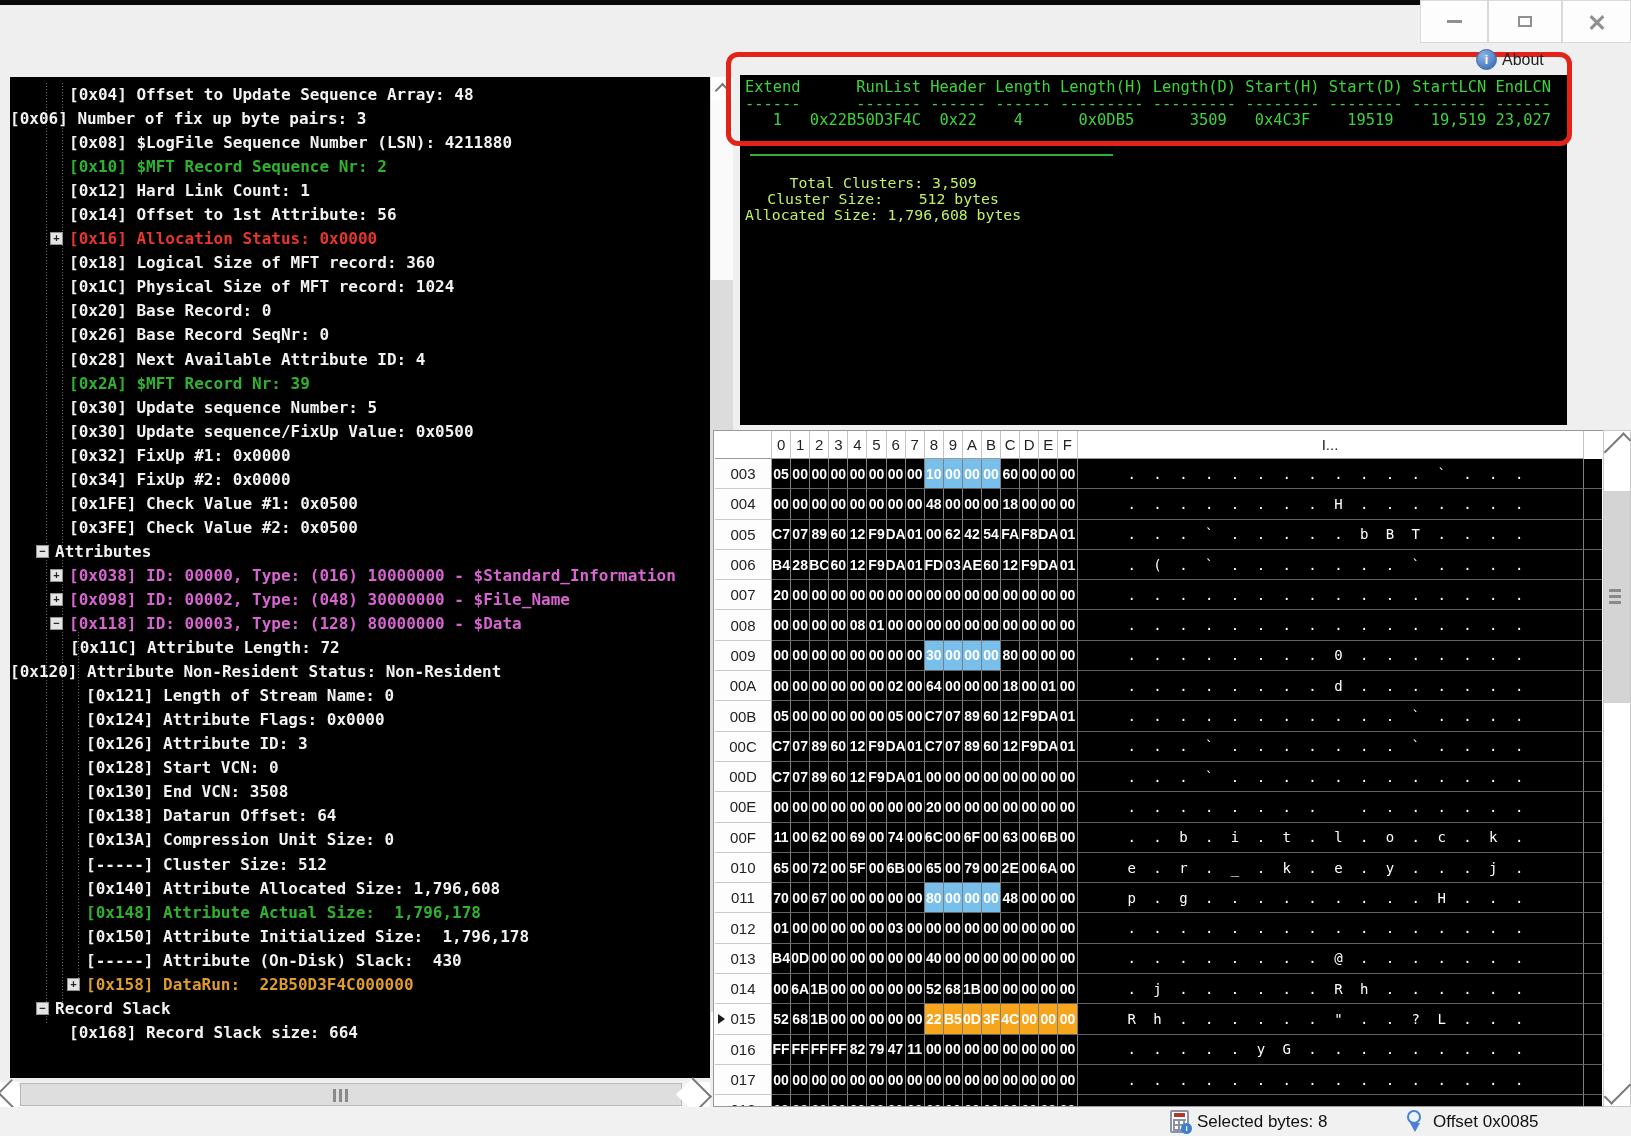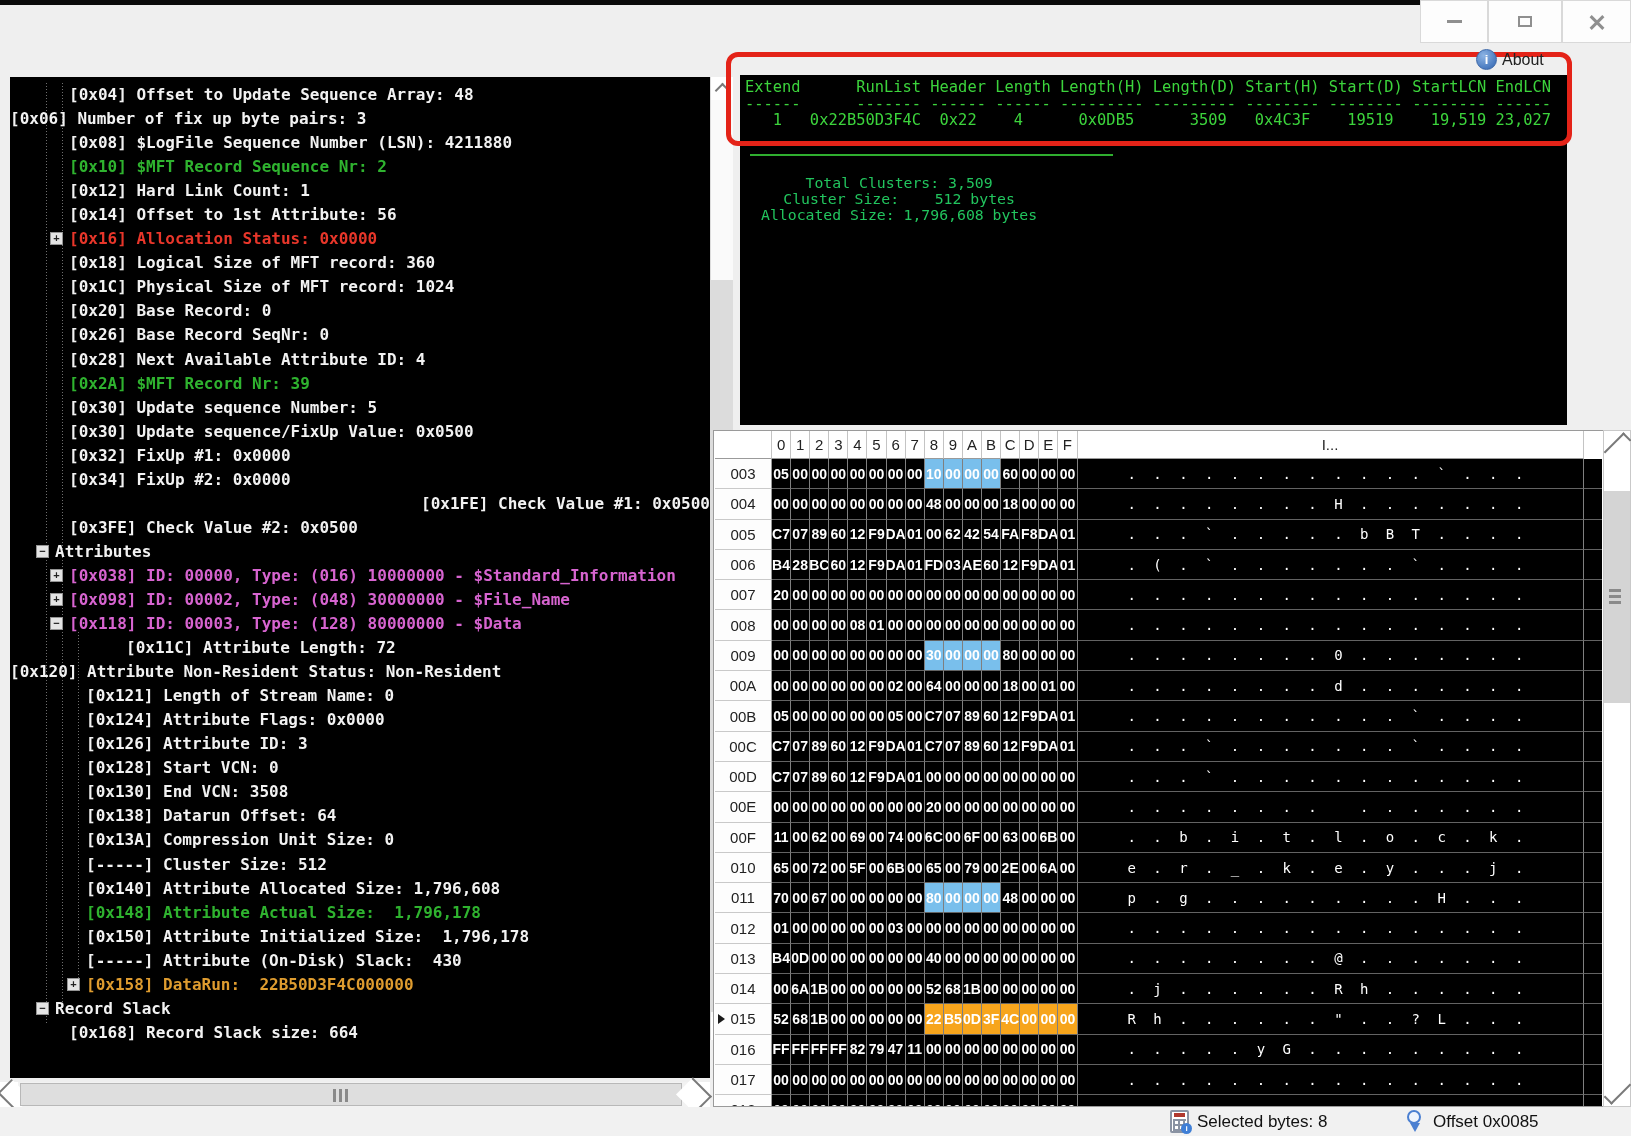--- a/index.html
+++ b/index.html
@@ -54,22 +54,22 @@
   .tree-hsb .left{position:absolute;left:0;top:0;width:18px;height:25px;background:#fff;display:flex;align-items:center;justify-content:center;}
   .tree-hsb .right{position:absolute;right:0;top:0;width:22px;height:25px;background:#fff;display:flex;align-items:center;justify-content:center;}
   .tree-hsb .thumb{position:absolute;left:20px;top:1px;width:662px;height:23px;background:#dedede;border:1px solid #b8b8b8;box-sizing:border-box;}
   .grip-h{position:absolute;left:312px;top:5px;width:18px;height:13px;
           background-image:repeating-linear-gradient(to right,#8a8a8a 0 3px,transparent 3px 6px);}
   
   .runlist-panel{position:absolute;left:740px;top:75px;width:827px;height:350px;background:#000;overflow:hidden;text-align:center;}
   .runlist-text{position:absolute;left:5px;top:4px;margin:0;font-family:"DejaVu Sans Mono",monospace;
                 font-size:15.4px;line-height:16.5px;color:#3cd43c;white-space:pre;}
   .green-rule{position:absolute;left:10px;top:79px;width:363px;height:2px;background:#2fae2f;}
-  .totals-text{position:absolute;left:21px;top:100px;margin:0;font-family:"DejaVu Sans Mono",monospace;
-               font-size:14.8px;line-height:16px;color:#22c55e;white-space:pre;}
+  .totals-text{position:absolute;left:5px;top:100px;margin:0;font-family:"DejaVu Sans Mono",monospace;
+               font-size:14.8px;line-height:16px;color:#bef264;white-space:pre;}
   
   .hex-panel{position:absolute;left:713px;top:430px;width:918px;height:677px;background:#fff;
              border:1px solid #9a9a9a;box-sizing:border-box;overflow:hidden;}
   .hex-table{position:absolute;left:1px;top:0;}
   .hexrow{display:grid;grid-template-columns:57px repeat(16,19.1px) 506px 18px;}
   .hexrow.hdr{height:28px;}
   .hexrow.data{height:30.3px;}
   .hcell{box-sizing:border-box;display:flex;align-items:center;justify-content:center;overflow:hidden;}
   .hdr .hcell{background:#fff;border-right:1px solid #c4c4c4;border-bottom:1px solid #9a9a9a;
               color:#222;font-size:15px;}
@@ -144,27 +144,27 @@
       <div class="tree-row" style="padding-left: 59px;"><span class="c-w">[0x18] Logical Size of MFT record: 360</span></div>
       <div class="tree-row" style="padding-left: 59px;"><span class="c-w">[0x1C] Physical Size of MFT record: 1024</span></div>
       <div class="tree-row" style="padding-left: 59px;"><span class="c-w">[0x20] Base Record: 0</span></div>
       <div class="tree-row" style="padding-left: 59px;"><span class="c-w">[0x26] Base Record SeqNr: 0</span></div>
       <div class="tree-row" style="padding-left: 59px;"><span class="c-w">[0x28] Next Available Attribute ID: 4</span></div>
       <div class="tree-row" style="padding-left: 59px;"><span class="c-g">[0x2A] $MFT Record Nr: 39</span></div>
       <div class="tree-row" style="padding-left: 59px;"><span class="c-w">[0x30] Update sequence Number: 5</span></div>
       <div class="tree-row" style="padding-left: 59px;"><span class="c-w">[0x30] Update sequence/FixUp Value: 0x0500</span></div>
       <div class="tree-row" style="padding-left: 59px;"><span class="c-w">[0x32] FixUp #1: 0x0000</span></div>
       <div class="tree-row" style="padding-left: 59px;"><span class="c-w">[0x34] FixUp #2: 0x0000</span></div>
-      <div class="tree-row" style="padding-left: 59px; text-align: right;"><span class="c-w">[0x1FE] Check Value #1: 0x0500</span></div>
+      <div class="tree-row" style="padding-left: 59px;"><span class="c-w">[0x1FE] Check Value #1: 0x0500</span></div>
       <div class="tree-row" style="padding-left: 59px;"><span class="c-w">[0x3FE] Check Value #2: 0x0500</span></div>
       <div class="tree-row" style="padding-left: 45px;"><span class="tree-box" style="left: 26px;">−</span><span class="c-w">Attributes</span></div>
       <div class="tree-row" style="padding-left: 59px;"><span class="tree-box" style="left: 40px;">+</span><span class="c-m">[0x038] ID: 00000, Type: (016) 10000000 - $Standard_Information</span></div>
       <div class="tree-row" style="padding-left: 59px;"><span class="tree-box" style="left: 40px;">+</span><span class="c-m">[0x098] ID: 00002, Type: (048) 30000000 - $File_Name</span></div>
       <div class="tree-row" style="padding-left: 59px;"><span class="tree-box" style="left: 40px;">−</span><span class="c-m">[0x118] ID: 00003, Type: (128) 80000000 - $Data</span></div>
-      <div class="tree-row" style="padding-left: 116px;"><span class="c-w">[0x11C] Attribute Length: 72</span></div>
+      <div class="tree-row" style="padding-left: 60px;"><span class="c-w">[0x11C] Attribute Length: 72</span></div>
       <div class="tree-row" style=""><span class="c-w">[0x120] Attribute Non-Resident Status: Non-Resident</span></div>
       <div class="tree-row" style="padding-left: 76px;"><span class="c-w">[0x121] Length of Stream Name: 0</span></div>
       <div class="tree-row" style="padding-left: 76px;"><span class="c-w">[0x124] Attribute Flags: 0x0000</span></div>
       <div class="tree-row" style="padding-left: 76px;"><span class="c-w">[0x126] Attribute ID: 3</span></div>
       <div class="tree-row" style="padding-left: 76px;"><span class="c-w">[0x128] Start VCN: 0</span></div>
       <div class="tree-row" style="padding-left: 76px;"><span class="c-w">[0x130] End VCN: 3508</span></div>
       <div class="tree-row" style="padding-left: 76px;"><span class="c-w">[0x138] Datarun Offset: 64</span></div>
       <div class="tree-row" style="padding-left: 76px;"><span class="c-w">[0x13A] Compression Unit Size: 0</span></div>
       <div class="tree-row" style="padding-left: 76px;"><span class="c-w">[-----] Cluster Size: 512</span></div>
       <div class="tree-row" style="padding-left: 76px;"><span class="c-w">[0x140] Attribute Allocated Size: 1,796,608</span></div>

